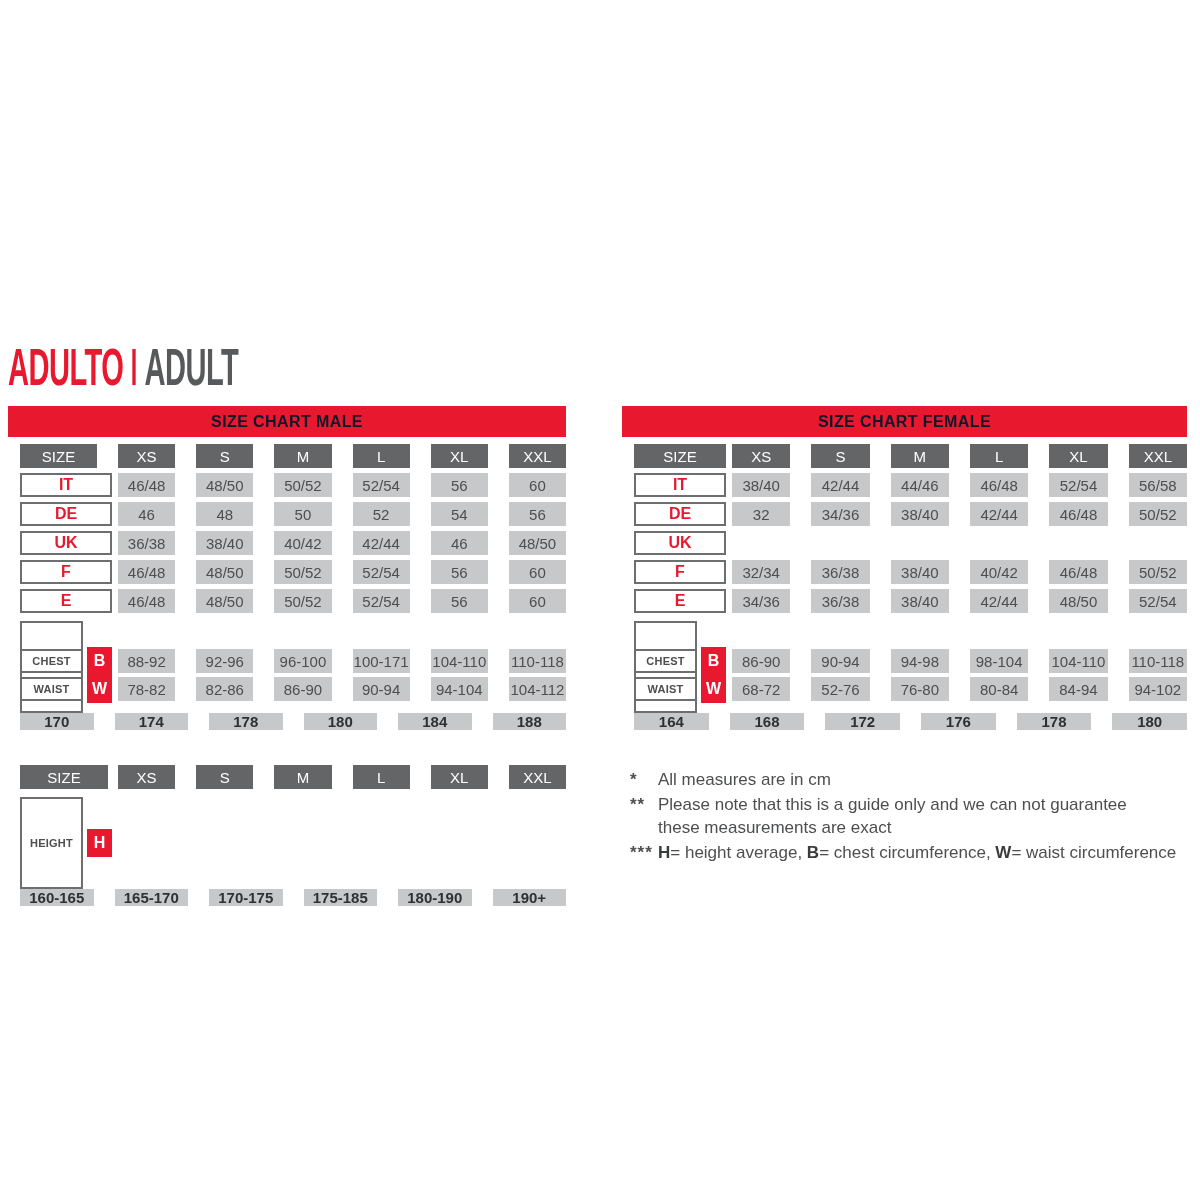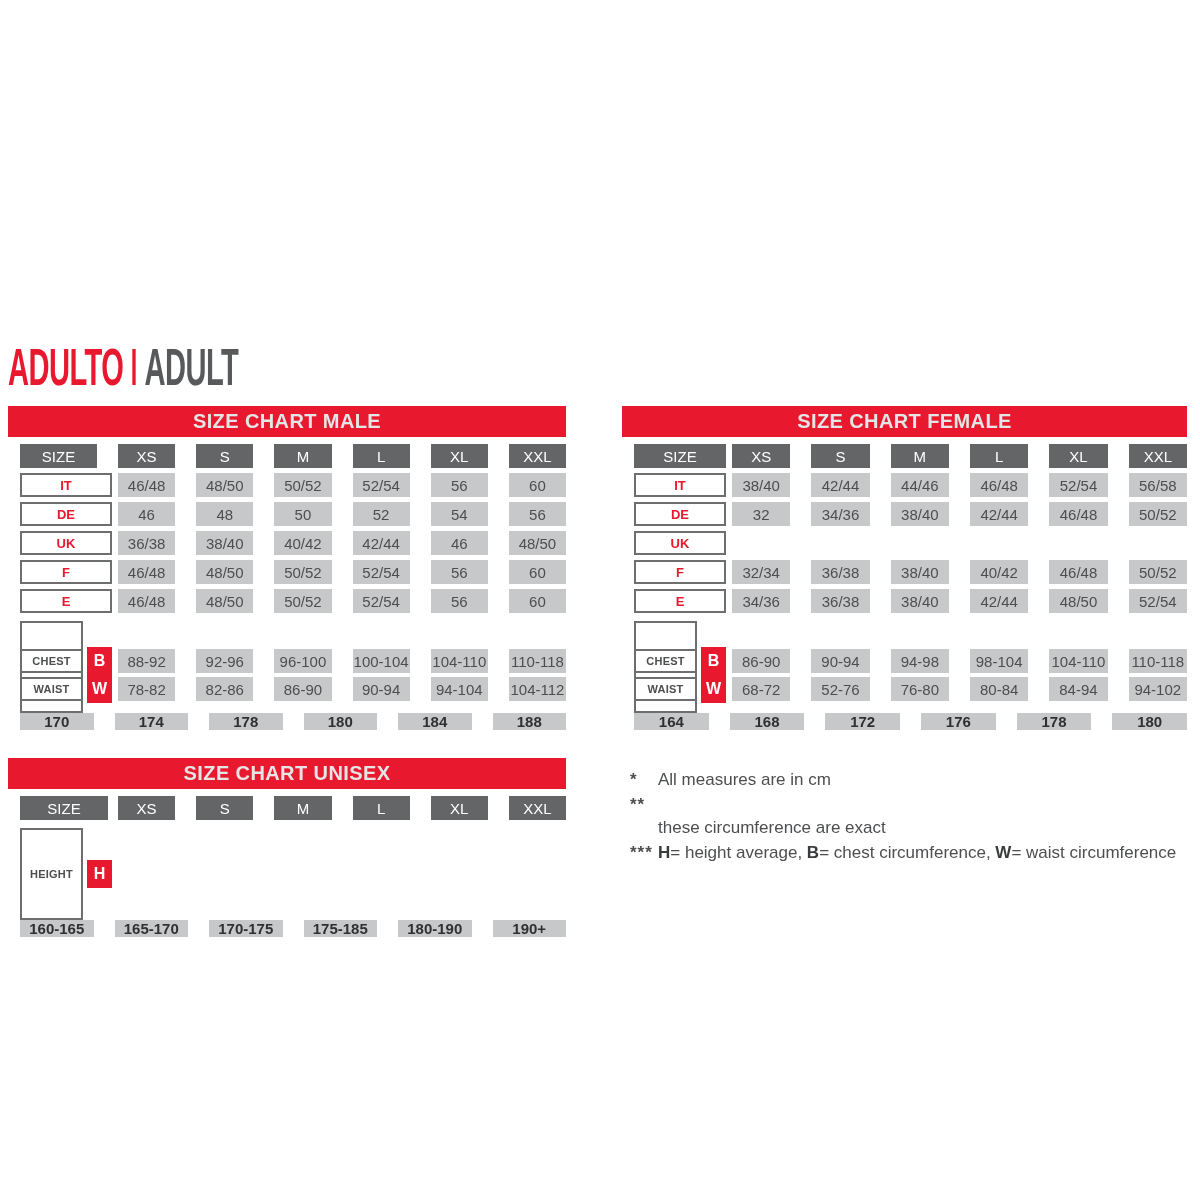--- a/index.html
+++ b/index.html
@@ -27,21 +27,21 @@
   .title-sep { width: 6px; height: 36px; background: var(--red); margin: 0 16px; }
 
   
   .size-table { position: absolute; }
   #table-male   { left: 8px;   top: 406px; width: 558px; }
   #table-female { left: 622px; top: 406px; width: 565px; }
   #table-unisex { left: 8px;   top: 758px; width: 558px; }
 
   .title-bar {
     height: 31px; background: var(--red);
-    color: #e5e5e5; font-weight: bold; font-size: 20px; letter-spacing: .4px;
+    color: #0f172a; font-weight: bold; font-size: 16px; letter-spacing: .4px;
     display: flex; align-items: center; justify-content: center;
   }
   .row { display: flex; height: 24px; padding-left: 12px; }
   .row.hdr { margin-top: 7px; }
   .row.region { margin-top: 5px; }
   .row.measure { margin-top: 4px; }
   .row.measure.first { margin-top: 8px; flex-direction: column; }
 
   .label-area { flex: 0 0 92px; width: 92px; margin-right: 6px; display: flex; align-items: center; }
 
@@ -49,21 +49,21 @@
     background: #646567; color: #fff; font-size: 15px; height: 100%;
     display: flex; align-items: center; justify-content: center;
   }
   #table-male .corner   { width: 77px; }
   #table-female .corner { width: 92px; }
   #table-unisex .corner { width: 88px; }
 
   .region-label {
     box-sizing: border-box; width: 100%; height: 100%;
     border: 2px solid #6d6e70; background: #fff;
-    color: var(--red); font-weight: bold; font-size: 13px;
+    color: var(--red); font-weight: bold; font-size: 16px;
     display: flex; align-items: center; justify-content: center;
   }
   .measure-label {
     box-sizing: border-box; flex: 0 0 63px; height: 100%;
     border: 2px solid #6d6e70; background: #fff;
     color: #4d4e50; font-weight: bold; font-size: 11px; letter-spacing: .2px;
     display: flex; align-items: center; justify-content: center;
   }
   .letter-badge {
     flex: 0 0 25px; height: 28px; align-self: center; margin-left: 4px;
@@ -194,21 +194,21 @@
       </div>
       <div class="row measure">
         <div class="label-area">
           <div class="measure-label">CHEST</div>
           <div class="letter-badge">B</div>
         </div>
         <div class="cells">
           <div class="cell data">88-92</div>
           <div class="cell data">92-96</div>
           <div class="cell data">96-100</div>
-          <div class="cell data">100-104</div>
+          <div class="cell data">100-171</div>
           <div class="cell data">104-110</div>
           <div class="cell data">110-118</div>
         </div>
       </div>
       <div class="row measure">
         <div class="label-area">
           <div class="measure-label">WAIST</div>
           <div class="letter-badge">W</div>
         </div>
         <div class="cells">
@@ -330,21 +330,20 @@
           <div class="cell data">68-72</div>
           <div class="cell data">52-76</div>
           <div class="cell data">76-80</div>
           <div class="cell data">80-84</div>
           <div class="cell data">84-94</div>
           <div class="cell data">94-102</div>
         </div>
       </div>
     </div>
   <div class="size-table" id="table-unisex">
-      <div class="title-bar">SIZE CHART UNISEX</div>
       <div class="row hdr">
         <div class="label-area">
           <div class="corner">SIZE</div>
         </div>
         <div class="cells">
           <div class="cell hdr-cell">XS</div>
           <div class="cell hdr-cell">S</div>
           <div class="cell hdr-cell">M</div>
           <div class="cell hdr-cell">L</div>
           <div class="cell hdr-cell">XL</div>
@@ -367,21 +366,21 @@
       </div>
     </div>
 
   <div class="footnotes" id="footnotes">
       <div class="footnote">
         <div class="fn-marker">*</div>
         <div class="fn-text"><span>All measures are in cm</span></div>
       </div>
       <div class="footnote">
         <div class="fn-marker">**</div>
-        <div class="fn-text"><br><span>these circumference are exact</span></div>
+        <div class="fn-text"><span>Please note that this is a guide only and we can not guarantee</span><br><span>these measurements are exact</span></div>
       </div>
       <div class="footnote">
         <div class="fn-marker">***</div>
         <div class="fn-text"><b>H</b><span>= height average, </span><b>B</b><span>= chest circumference, </span><b>W</b><span>= waist circumference</span></div>
       </div>
     </div>
 
 </div>
 
 </body></html>

